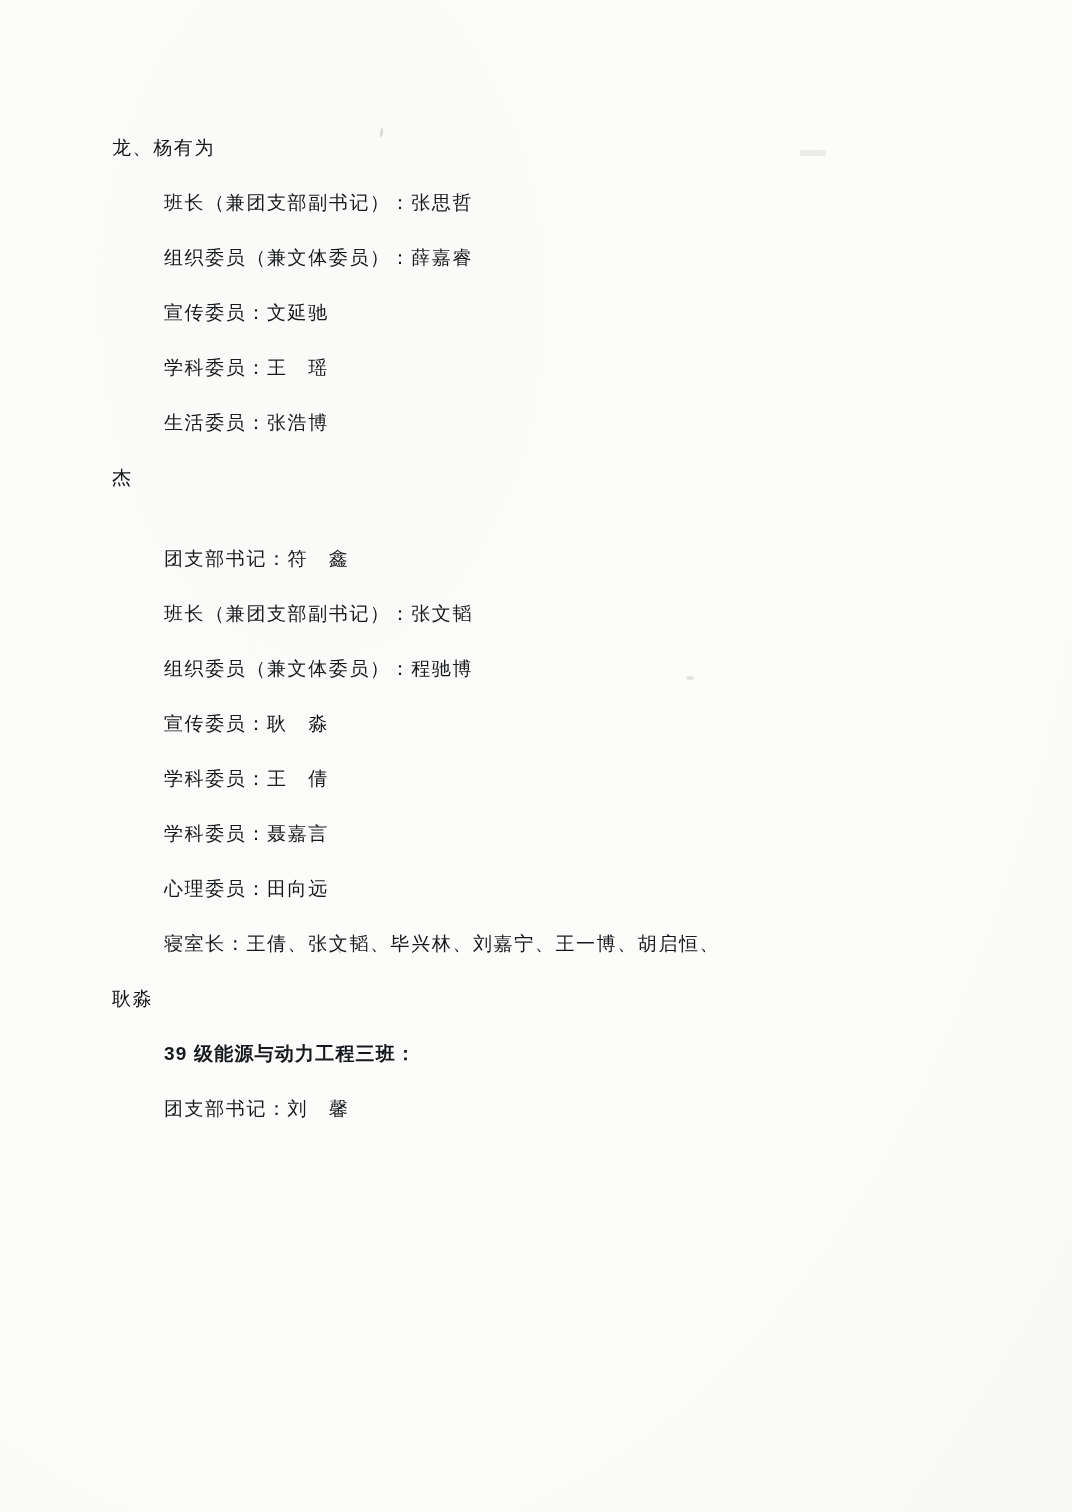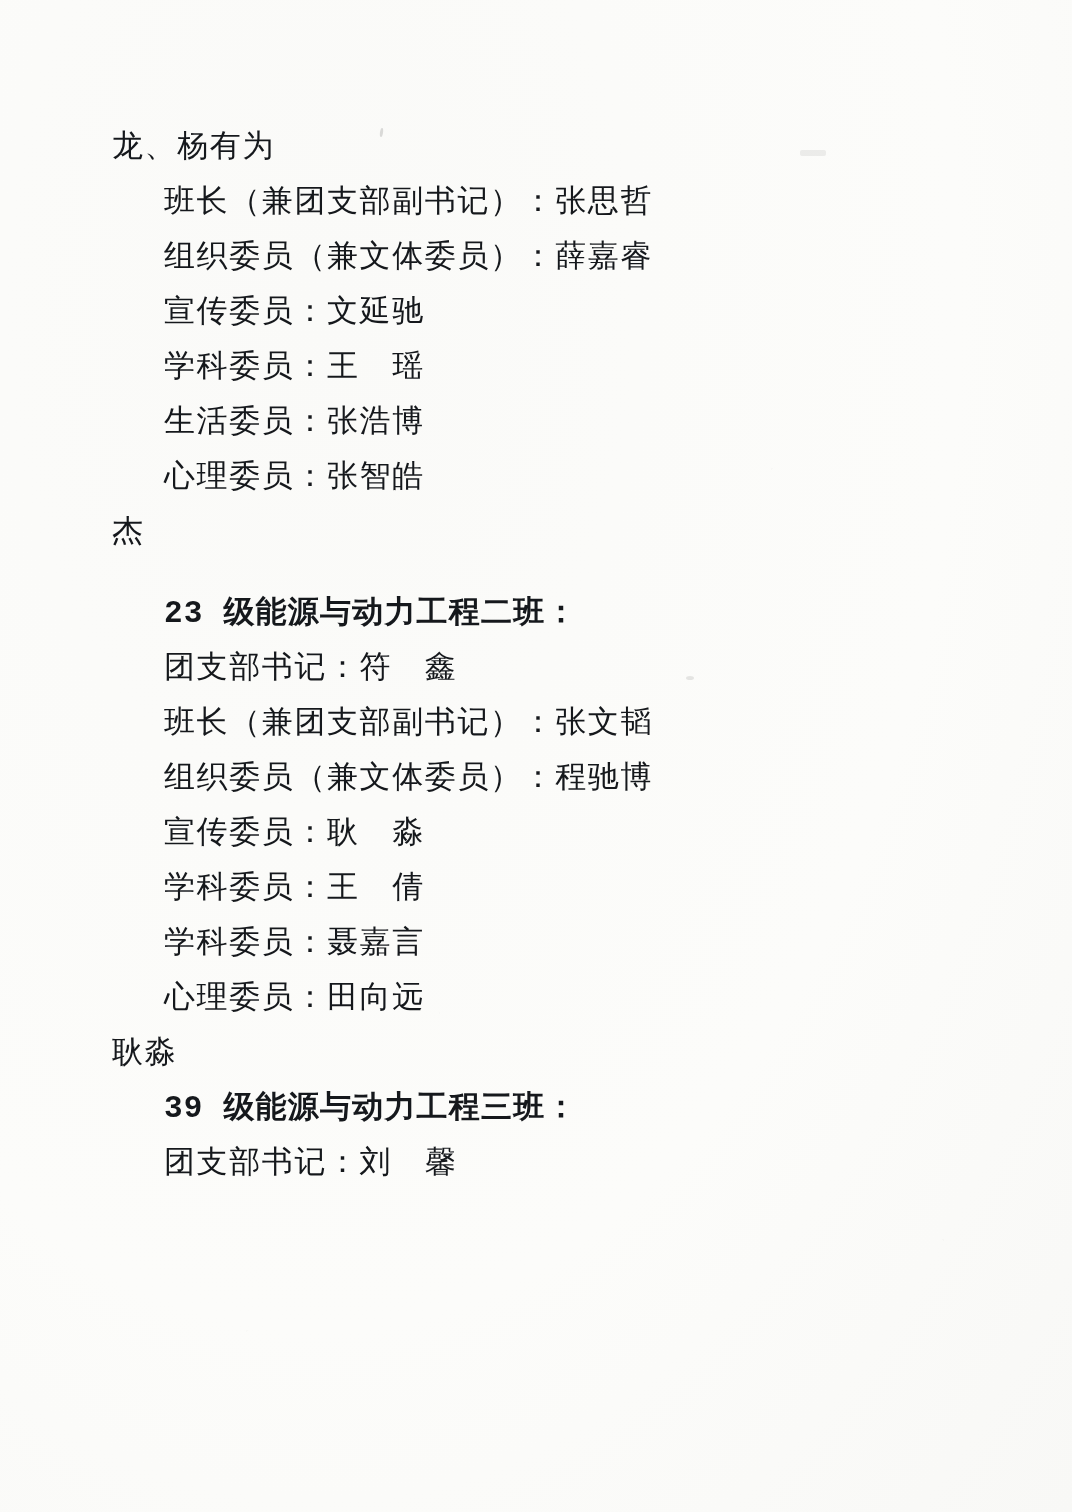--- a/index.html
+++ b/index.html
@@ -34,26 +34,26 @@
       radial-gradient(circle at 88% 82%, rgba(0,0,0,.030) 0 1px, transparent 1px),
       radial-gradient(circle at 23% 88%, rgba(0,0,0,.025) 0 1px, transparent 1px);
   }
   .content {
     position: absolute;
     left: 112px;
     top: 120px;
     width: 860px;
   }
   .line {
-    font-size: 31px;
+    font-size: 19px;
     line-height: 55px;
     letter-spacing: 1.6px;
     color: #15181c;
     white-space: pre-wrap;
-    font-family: Liberation Mono, monospace;
+    font-family: Liberation Sans, sans-serif;
   }
   .line.indent {
     text-indent: 52px;
   }
   .line.heading {
     font-weight: bold;
     text-indent: 52px;
     letter-spacing: 1.2px;
   }
   .line.hang {
@@ -84,32 +84,31 @@
 
   <div class="content">
 
     <div class="line hang">龙、杨有为</div>
 
     <div class="line indent">班长（兼团支部副书记）：张思哲</div>
     <div class="line indent">组织委员（兼文体委员）：薛嘉睿</div>
     <div class="line indent">宣传委员：文延驰</div>
     <div class="line indent">学科委员：王　瑶</div>
     <div class="line indent">生活委员：张浩博</div>
-    <div class="line indent">心理委员：张智皓</div>
     <div class="line hang">杰</div>
 
     <div class="gap-md"></div>
 
-    <div class="line heading">23 级能源与动力工程二班：</div>
     <div class="line indent">团支部书记：符　鑫</div>
     <div class="line indent">班长（兼团支部副书记）：张文韬</div>
     <div class="line indent">组织委员（兼文体委员）：程驰博</div>
     <div class="line indent">宣传委员：耿　淼</div>
     <div class="line indent">学科委员：王　倩</div>
     <div class="line indent">学科委员：聂嘉言</div>
     <div class="line indent">心理委员：田向远</div>
+    <div class="line indent"><span>寝室长：</span><span>王倩、张文韬、毕兴林、刘嘉宁、王一博、胡启恒、</span></div>
     <div class="line hang">耿淼</div>
 
     <div class="line heading">39 级能源与动力工程三班：</div>
     <div class="line indent">团支部书记：刘　馨</div>
 
   </div>
 </div>
 
 </body></html>

